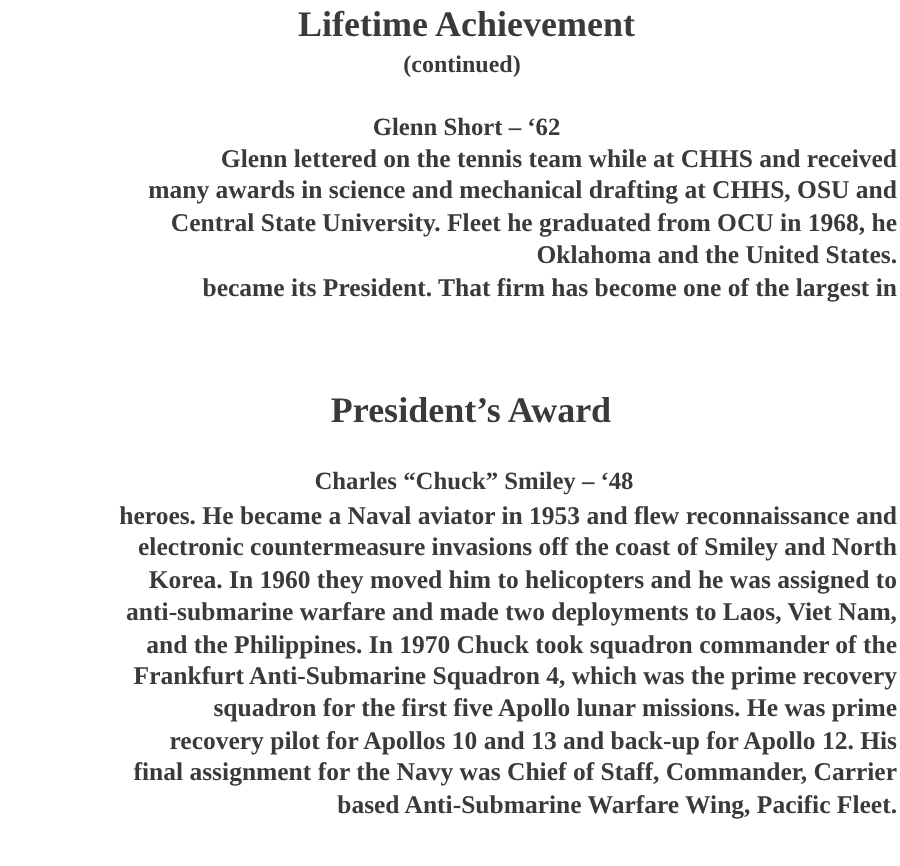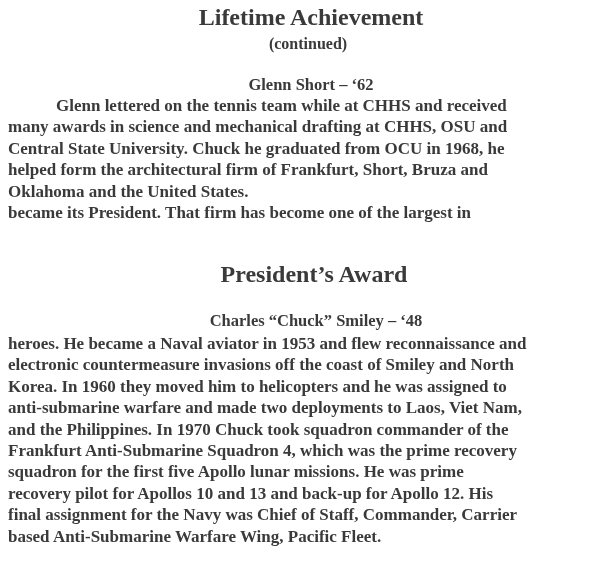--- a/index.html
+++ b/index.html
@@ -46,41 +46,40 @@
     }
     .n1 { top: 75px; left: 11px; }
     .para {
       position: absolute;
       left: 8px;
       width: 590px;
       font-size: 17px;
       line-height: 21.4px;
       white-space: nowrap;
     }
-    .para .line { display: block; height: 21.4px; }
+    .para .line { display: block; height: 21.4px; text-align: right; }
     .p1 { top: 95px; }
     .p1 .line:first-child { padding-left: 48px; }
     .t2 { top: 260px; left: 14px; }
     .n2 { top: 311px; left: 16px; }
     .p2 { top: 333px; }
   </style>
 </head>
 <body>
 
 <div class="page">
 
   <div class="title t1">Lifetime Achievement</div>
   <div class="subtitle">(continued)</div>
   <div class="name n1">Glenn Short – ‘62</div>
 
   <div class="para p1">
     <span class="line">Glenn lettered on the tennis team while at CHHS and received</span>
     <span class="line">many awards in science and mechanical drafting at CHHS, OSU and</span>
-    <span class="line">Central State University.  Chuck he graduated from OCU in 1968, he</span>
-    <span class="line">helped form the architectural firm of Frankfurt, Short, Bruza and</span>
+    <span class="line">Central State University.  Fleet he graduated from OCU in 1968, he</span>
     <span class="line">Oklahoma and the United States.</span>
     <span class="line">became its President.  That firm has become one of the largest in</span>
   </div>
 
   <div class="title t2">President’s Award</div>
   <div class="name n2">Charles “Chuck” Smiley – ‘48</div>
 
   <div class="para p2">
     <span class="line">heroes.  He became a Naval aviator in 1953 and flew reconnaissance and</span>
     <span class="line">electronic countermeasure invasions off the coast of Smiley and North</span>

